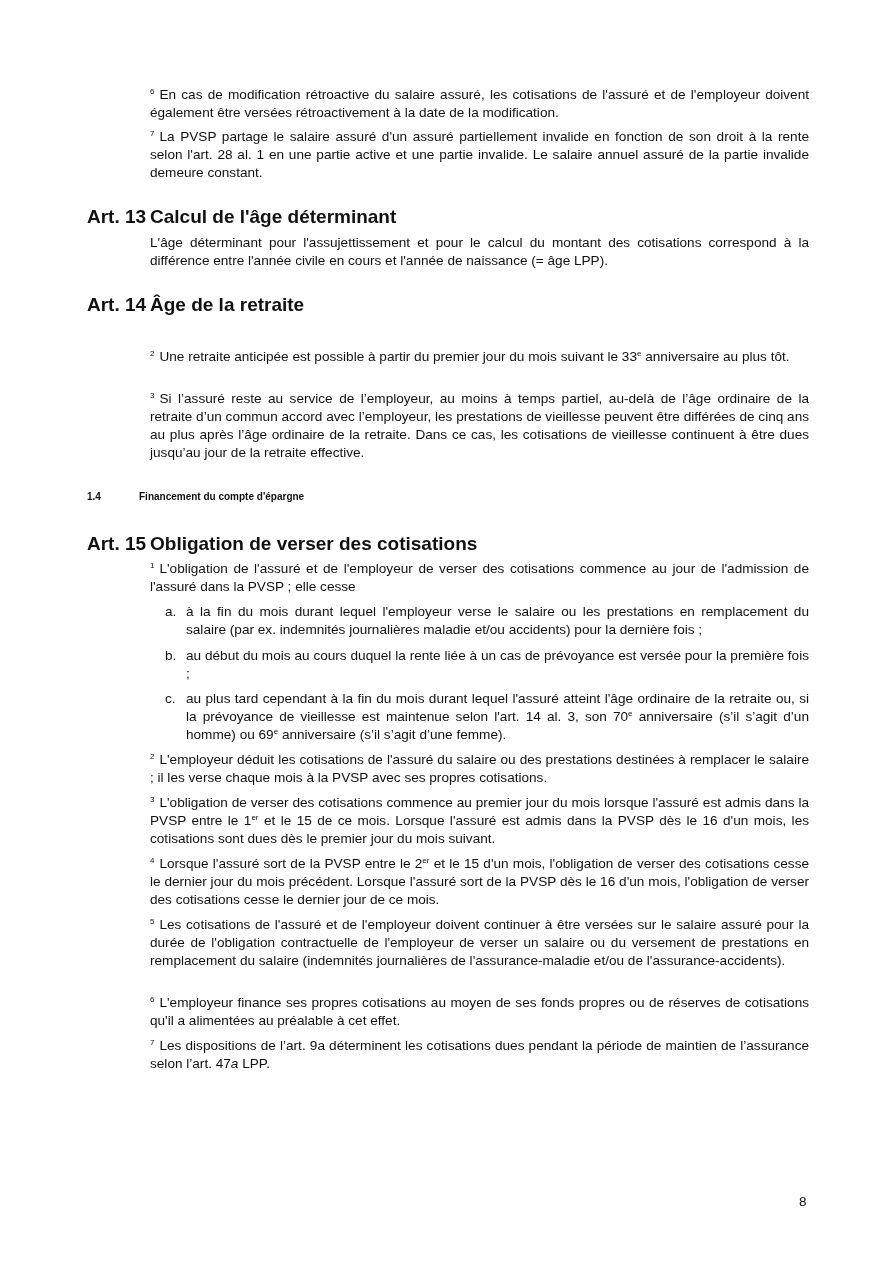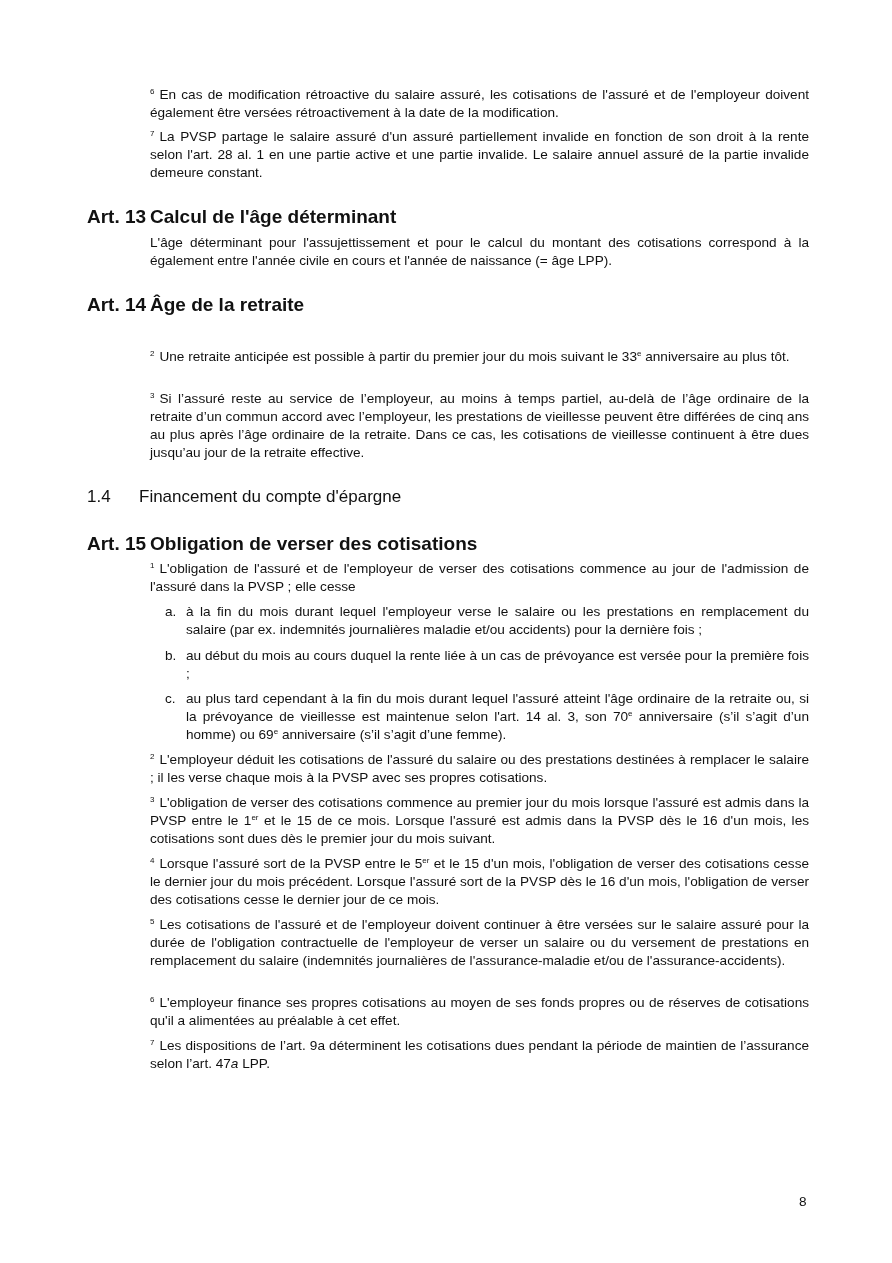--- a/index.html
+++ b/index.html
@@ -8,21 +8,21 @@
       font-family: "Liberation Sans", sans-serif; color: #111111;
       font-size: 13.6px; line-height: 18px;
     }
     .page { position: absolute; left: 0; top: 0; width: 892px; height: 1263px; }
     .block { position: absolute; left: 150px; width: 659px; }
     .para { text-align: justify; margin: 0; }
     sup { font-size: 8px; line-height: 0; vertical-align: 5px; }
     .num { margin-right: 5px; }
     .art-head { position: absolute; left: 87px; font-weight: bold; font-size: 19px; }
     .art-num { display: inline-block; width: 63px; }
-    .sec-head { position: absolute; left: 87px; font-weight: normal; font-size: 17px; }
+    .sec-head { position: absolute; left: 87px; font-weight: bold; font-size: 10px; }
     .sec-num { display: inline-block; width: 52px; }
     .list-item { position: absolute; left: 165px; width: 644px; }
     .list-item .letter { position: absolute; left: 0; top: 0; }
     .list-item .ltext { margin-left: 21px; text-align: justify; }
     .page-number { position: absolute; left: 799px; top: 1193px; font-size: 13.6px; }
     em { font-style: italic; }
   </style>
 </head>
 <body>
 
@@ -32,21 +32,21 @@
     <p class="para"><sup class="num">6</sup><span>En cas de modification rétroactive du salaire assuré, les cotisations de l'assuré et de l'employeur doivent également être versées rétroactivement à la date de la modification.</span></p>
   </div>
   <div class="block" style="top:128px;">
     <p class="para"><sup class="num">7</sup><span>La PVSP partage le salaire assuré d'un assuré partiellement invalide en fonction de son droit à la rente selon l'art. 28 al. 1 en une partie active et une partie invalide. Le salaire annuel assuré de la partie invalide demeure constant.</span></p>
   </div>
 
   <div class="art-head" style="top:208px;">
     <span class="art-num">Art. 13</span><span>Calcul de l'âge déterminant</span>
   </div>
   <div class="block" style="top:234px;">
-    <p class="para">L'âge déterminant pour l'assujettissement et pour le calcul du montant des cotisations correspond à la également entre l'année civile en cours et l'année de naissance (= âge LPP).</p>
+    <p class="para">L'âge déterminant pour l'assujettissement et pour le calcul du montant des cotisations correspond à la différence entre l'année civile en cours et l'année de naissance (= âge LPP).</p>
   </div>
 
   <div class="art-head" style="top:296px;">
     <span class="art-num">Art. 14</span><span>Âge de la retraite</span>
   </div>
   <div class="block" style="top:348px;">
     <p class="para"><sup class="num">2</sup><span>Une retraite anticipée est possible à partir du premier jour du mois suivant le 33</span><sup>e</sup><span> anniversaire au plus tôt.</span></p>
   </div>
   <div class="block" style="top:390px;">
     <p class="para"><sup class="num">3</sup><span>Si l’assuré reste au service de l’employeur, au moins à temps partiel, au-delà de l’âge ordinaire de la retraite d’un commun accord avec l’employeur, les prestations de vieillesse peuvent être différées de cinq ans au plus après l’âge ordinaire de la retraite. Dans ce cas, les cotisations de vieillesse continuent à être dues jusqu’au jour de la retraite effective.</span></p>
@@ -76,21 +76,21 @@
     <div class="ltext"><span>au plus tard cependant à la fin du mois durant lequel l'assuré atteint l'âge ordinaire de la retraite ou, si la prévoyance de vieillesse est maintenue selon l'art. 14 al. 3, son 70</span><sup>e</sup><span> anniversaire (s’il s’agit d’un homme) ou 69</span><sup>e</sup><span> anniversaire (s’il s’agit d’une femme).</span></div>
   </div>
 
   <div class="block" style="top:751px;">
     <p class="para"><sup class="num">2</sup><span>L'employeur déduit les cotisations de l'assuré du salaire ou des prestations destinées à remplacer le salaire ; il les verse chaque mois à la PVSP avec ses propres cotisations.</span></p>
   </div>
   <div class="block" style="top:794px;">
     <p class="para"><sup class="num">3</sup><span>L'obligation de verser des cotisations commence au premier jour du mois lorsque l'assuré est admis dans la PVSP entre le 1</span><sup>er</sup><span> et le 15 de ce mois. Lorsque l'assuré est admis dans la PVSP dès le 16 d'un mois, les cotisations sont dues dès le premier jour du mois suivant.</span></p>
   </div>
   <div class="block" style="top:855px;">
-    <p class="para"><sup class="num">4</sup><span>Lorsque l'assuré sort de la PVSP entre le 5</span><sup>er</sup><span> et le 15 d'un mois, l'obligation de verser des cotisations cesse le dernier jour du mois précédent. Lorsque l'assuré sort de la PVSP dès le 16 d'un mois, l'obligation de verser des cotisations cesse le dernier jour de ce mois.</span></p>
+    <p class="para"><sup class="num">4</sup><span>Lorsque l'assuré sort de la PVSP entre le 2</span><sup>er</sup><span> et le 15 d'un mois, l'obligation de verser des cotisations cesse le dernier jour du mois précédent. Lorsque l'assuré sort de la PVSP dès le 16 d'un mois, l'obligation de verser des cotisations cesse le dernier jour de ce mois.</span></p>
   </div>
   <div class="block" style="top:916px;">
     <p class="para"><sup class="num">5</sup><span>Les cotisations de l'assuré et de l'employeur doivent continuer à être versées sur le salaire assuré pour la durée de l'obligation contractuelle de l'employeur de verser un salaire ou du versement de prestations en remplacement du salaire (indemnités journalières de l'assurance-maladie et/ou de l'assurance-accidents).</span></p>
   </div>
   <div class="block" style="top:994px;">
     <p class="para"><sup class="num">6</sup><span>L'employeur finance ses propres cotisations au moyen de ses fonds propres ou de réserves de cotisations qu'il a alimentées au préalable à cet effet.</span></p>
   </div>
   <div class="block" style="top:1037px;">
     <p class="para"><sup class="num">7</sup><span>Les dispositions de l’art. 9a déterminent les cotisations dues pendant la période de maintien de l’assurance selon l’art. 47</span><em>a</em><span> LPP.</span></p>
   </div>

